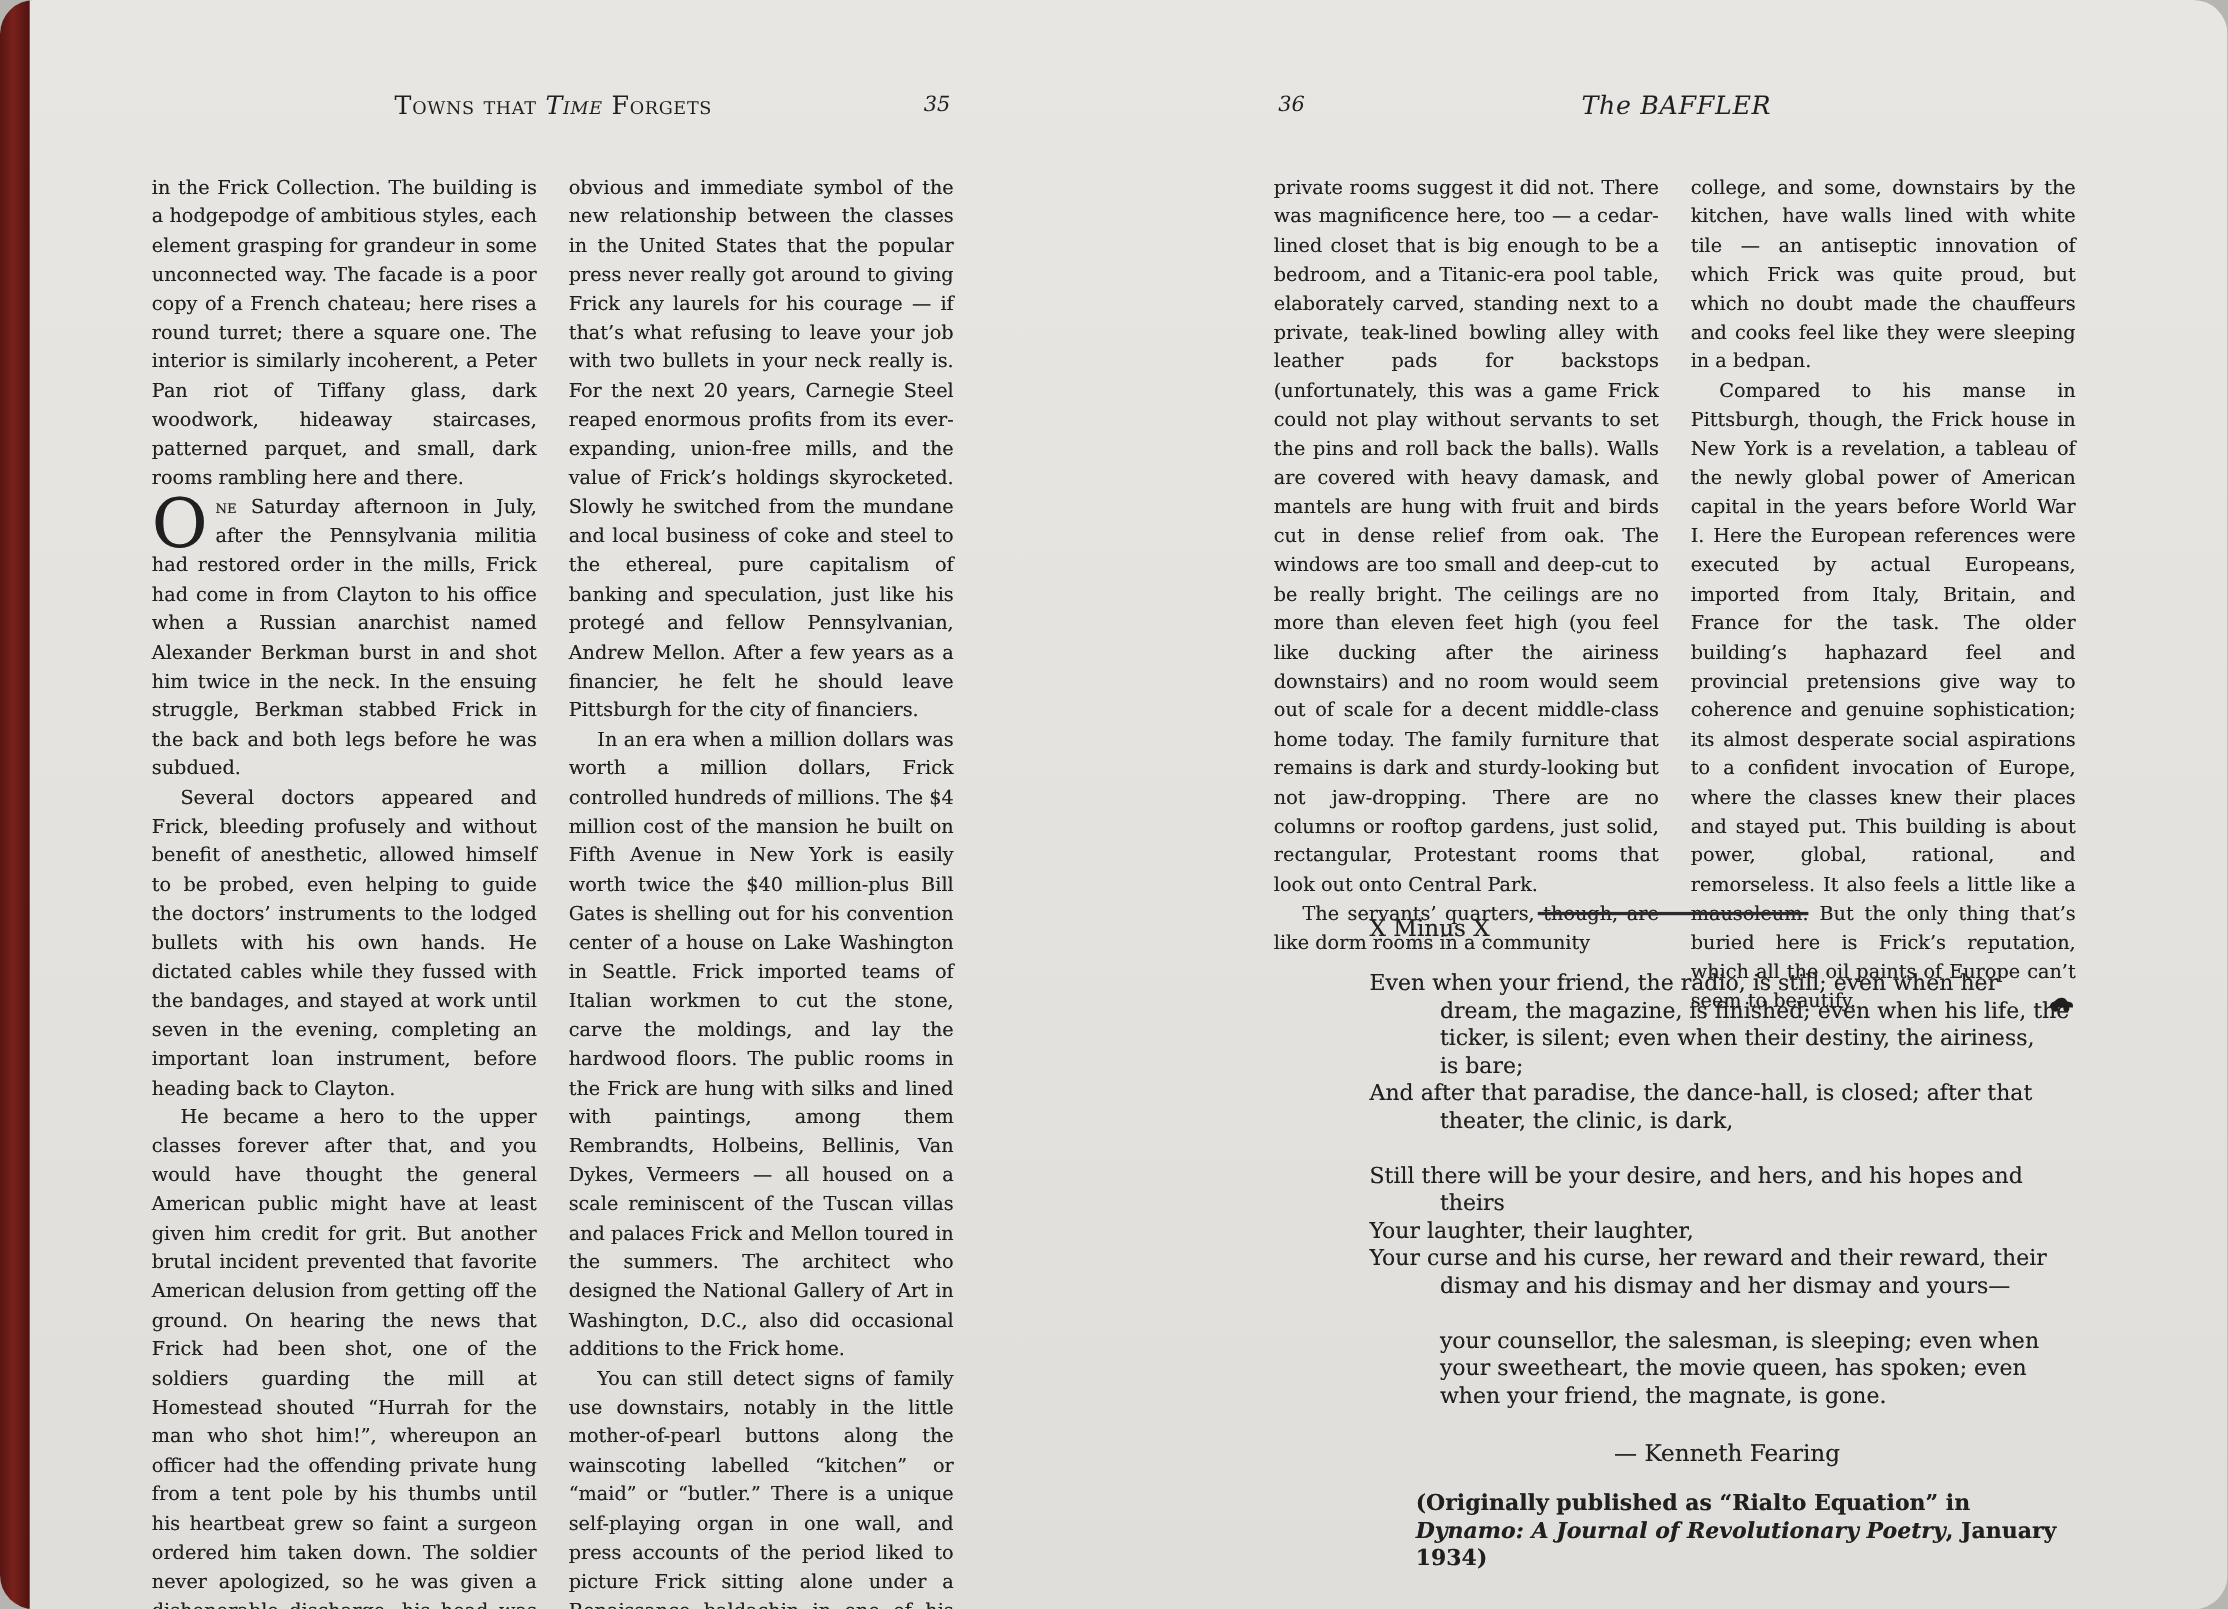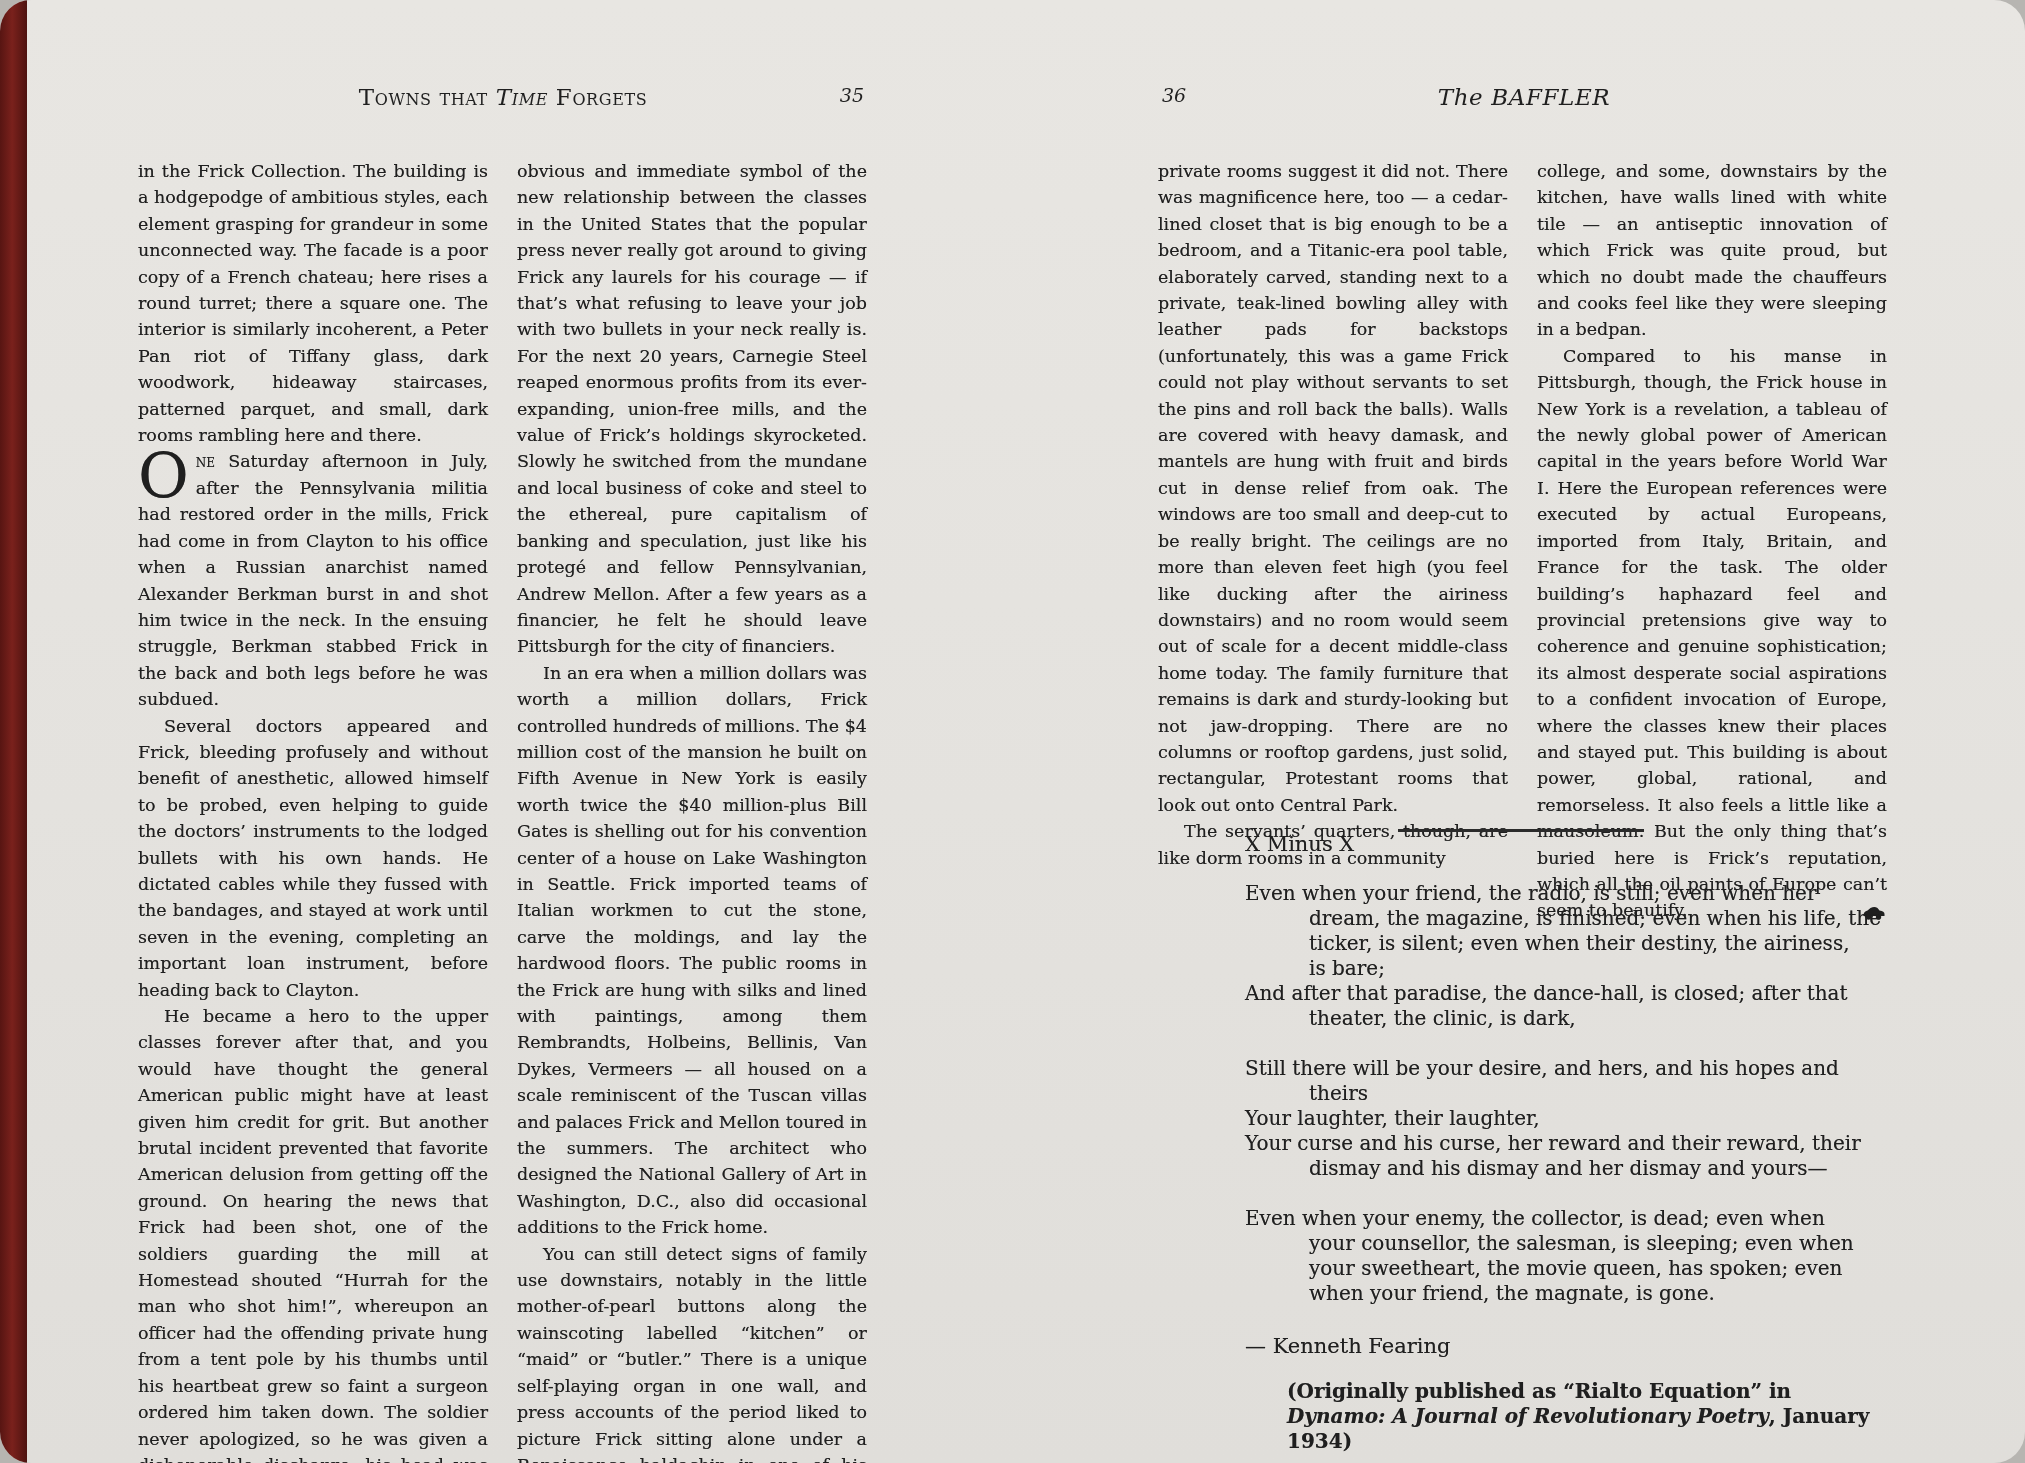--- a/index.html
+++ b/index.html
@@ -30,21 +30,21 @@
   .dropcap{float:left;font-size:62px;line-height:49px;padding:3px 7px 0 0;}
   .has-dingbat{position:relative;}
   .dingbat{position:absolute;right:0;bottom:3px;line-height:0;}
   .rule{position:absolute;left:1398px;top:829px;width:246px;height:3px;background:#2b2b2b;}
   .poem{position:absolute;left:1245px;top:832px;width:672px;font-size:20px;
         text-shadow:0 0 .5px rgba(25,25,25,.55);}
   .poem-title{font-size:21px;line-height:25px;margin-bottom:24px;}
   .stanza{margin-bottom:25px;}
   .pline{line-height:25px;}
   .pline.ind{padding-left:64px;}
-  .poem-attrib{text-align:left;padding-right:22px;font-size:21px;margin-top:28px;line-height:25px;}
+  .poem-attrib{text-align:center;padding-right:22px;font-size:21px;margin-top:28px;line-height:25px;}
   .poem-note{margin-left:42px;width:600px;line-height:25px;margin-top:20px;font-weight:bold;}
 </style>
 </head>
 <body>
 
 <div class="scan" style="--ink: #1f1f1f; --paper: #e5e3df; --spine: #7a211c;">
 
   <div class="spine"></div>
 
   <section>
@@ -97,21 +97,20 @@
             <div class="pline ind">theater, the clinic, is dark,</div>
           </div>
           <div class="stanza">
             <div class="pline">Still there will be your desire, and hers, and his hopes and</div>
             <div class="pline ind">theirs</div>
             <div class="pline">Your laughter, their laughter,</div>
             <div class="pline">Your curse and his curse, her reward and their reward, their</div>
             <div class="pline ind">dismay and his dismay and her dismay and yours—</div>
           </div>
           <div class="stanza">
-            <div class="pline">Even when your enemy, the collector, is dead; even when</div>
             <div class="pline ind">your counsellor, the salesman, is sleeping; even when</div>
             <div class="pline ind">your sweetheart, the movie queen, has spoken; even</div>
             <div class="pline ind">when your friend, the magnate, is gone.</div>
           </div>
         </div>
       <div class="poem-attrib">— Kenneth Fearing</div>
       <div class="poem-note"><span class="">(Originally published as “Rialto Equation” in </span><span class="it">Dynamo: A Journal of Revolutionary Poetry</span><span class="">, January 1934)</span></div>
     </div>
   </section>
 

